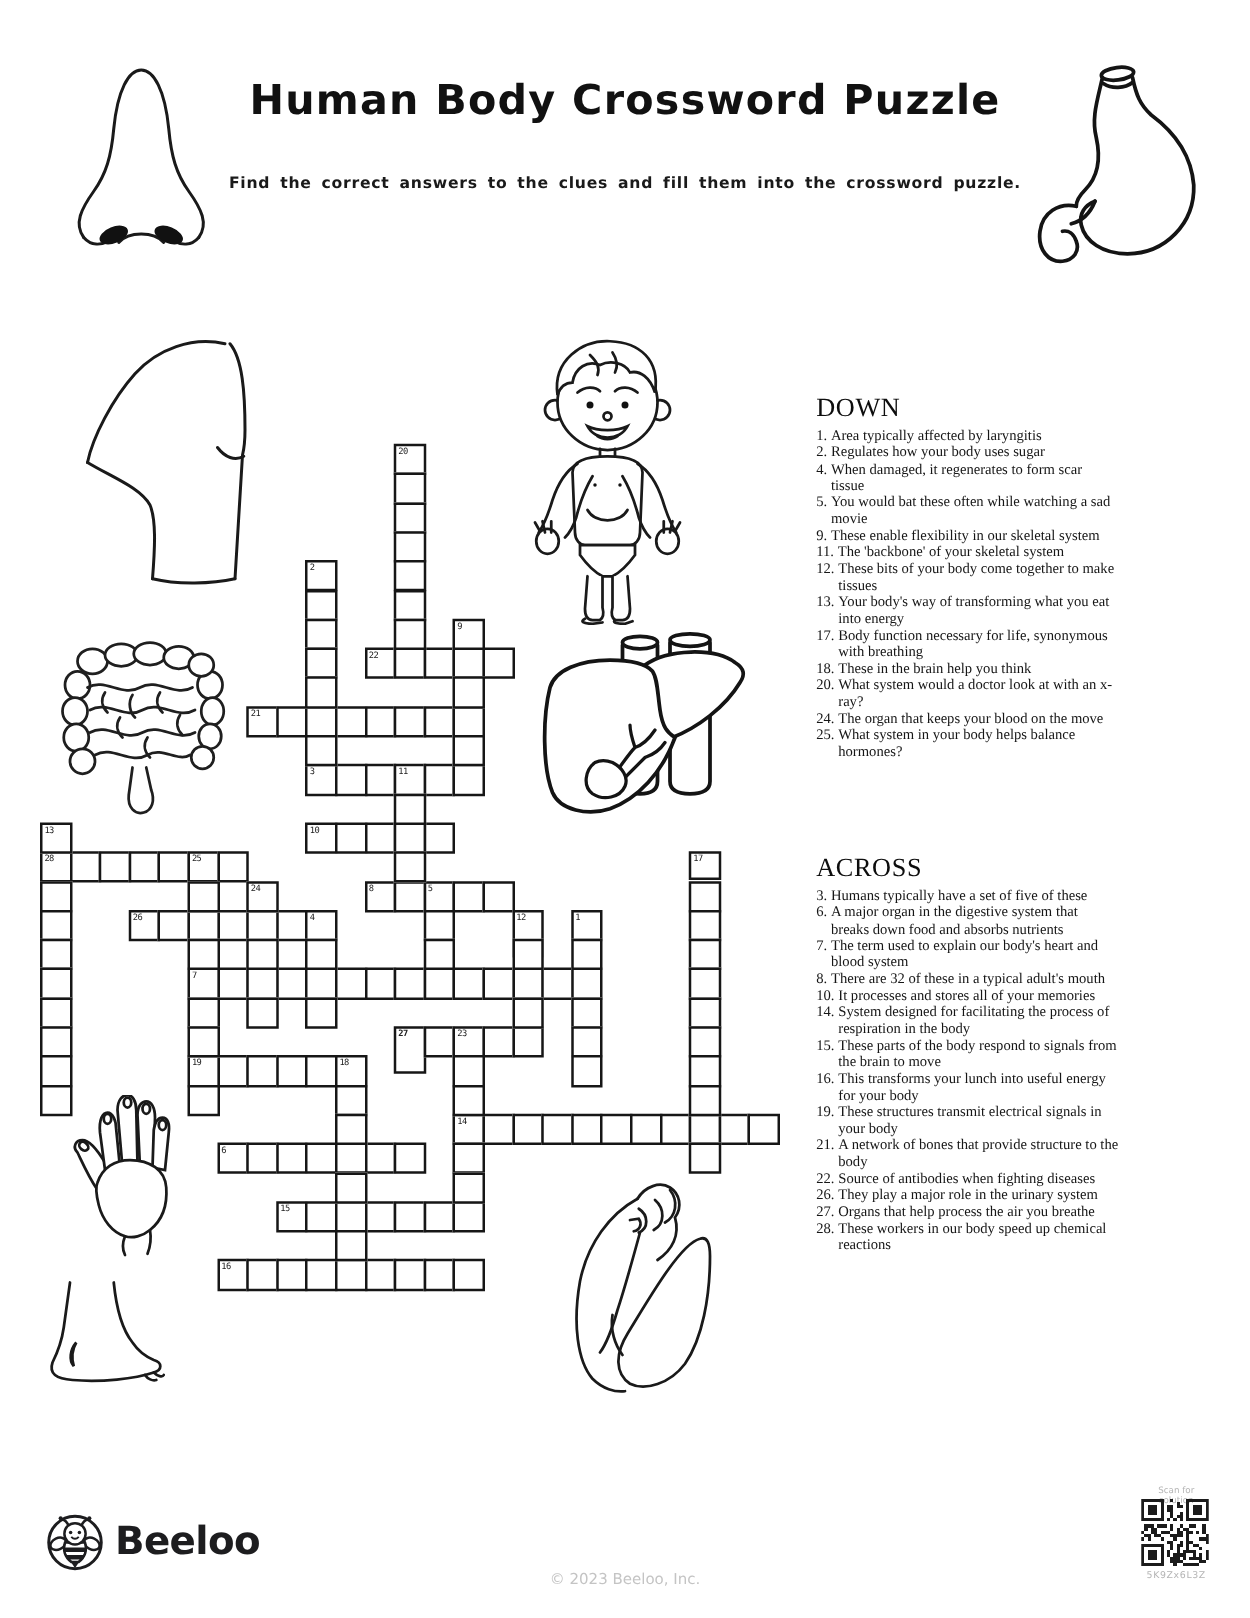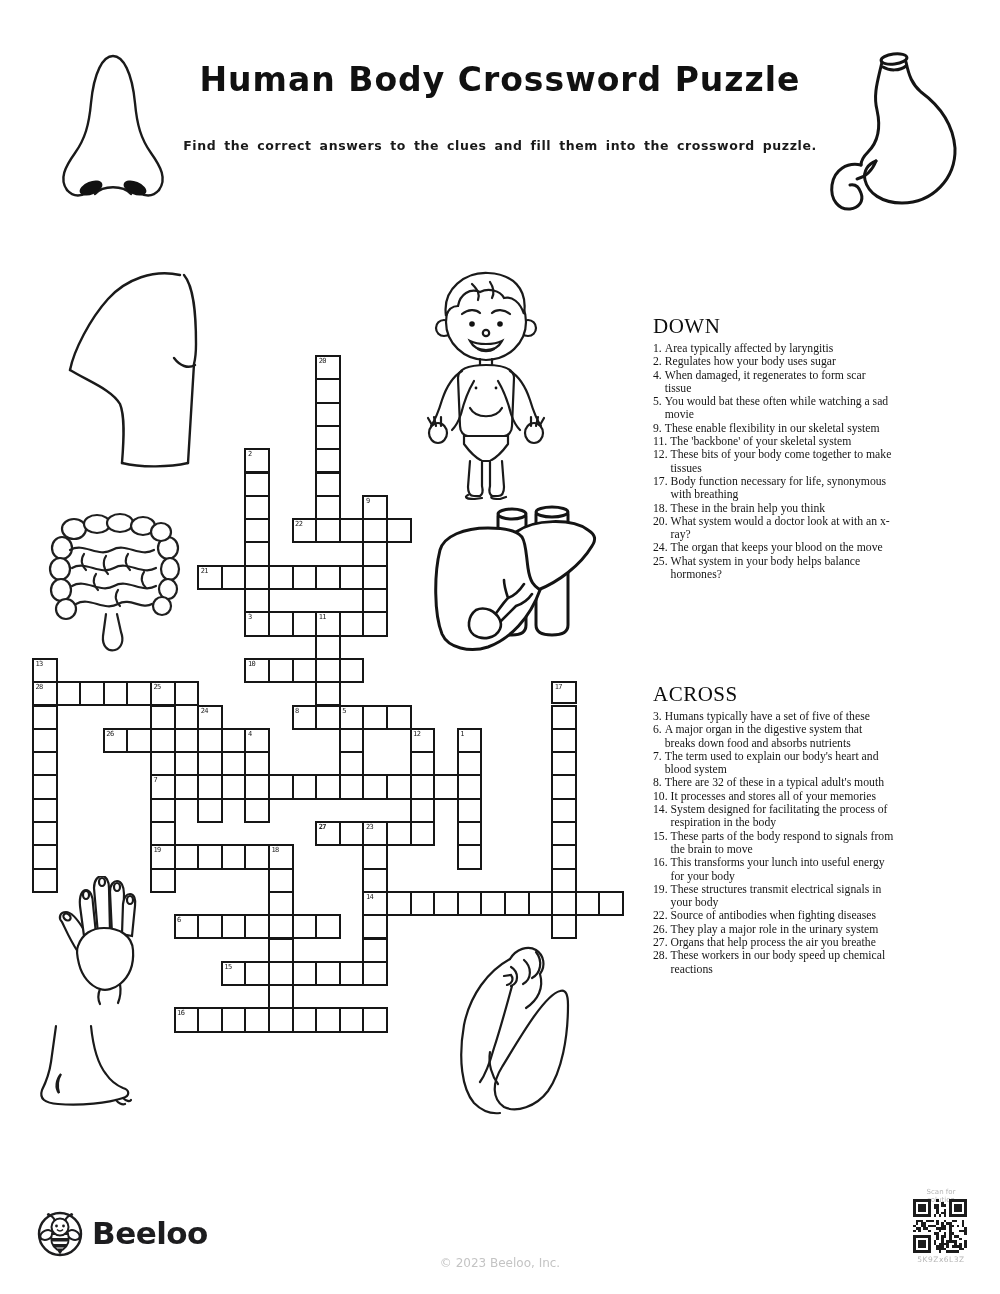--- a/index.html
+++ b/index.html
@@ -310,21 +310,21 @@
         <span class="num">26</span>
       </div>
       <div class="cell" style="left: 93.4px; top: 371.8px; width: 25.6px; height: 25.3px;"></div>
       <div class="cell" style="left: 117px; top: 371.8px; width: 25.6px; height: 25.3px;"></div>
       <div class="cell" style="left: 140.6px; top: 371.8px; width: 25.6px; height: 25.3px;"></div>
       <div class="cell" style="left: 164.2px; top: 371.8px; width: 25.6px; height: 25.3px;"></div>
       <div class="cell" style="left: 187.8px; top: 371.8px; width: 25.6px; height: 25.3px;"></div>
       <div class="cell" style="left: 211.4px; top: 371.8px; width: 25.6px; height: 25.3px;">
         <span class="num">4</span>
       </div>
-      <div class="cell" style="left: 282.2px; top: 465px; width: 25.6px; height: 25px; font-weight: bold;">
+      <div class="cell" style="left: 282.2px; top: 465px; width: 25.6px; height: 38px; font-weight: bold;">
         <span class="num">27</span>
       </div>
       <div class="cell" style="left: 305.8px; top: 465px; width: 25.6px; height: 25.3px;"></div>
       <div class="cell" style="left: 329.4px; top: 465px; width: 25.6px; height: 25.3px;">
         <span class="num">23</span>
       </div>
       <div class="cell" style="left: 353px; top: 465px; width: 25.6px; height: 25.3px;"></div>
       <div class="cell" style="left: 376.6px; top: 465px; width: 25.6px; height: 25.3px;"></div>
       <div class="cell" style="left: -1px; top: 325.2px; width: 25.6px; height: 25.3px;">
         <span class="num">28</span>
@@ -445,20 +445,24 @@
         </div>
         <div class="clue">
           <span class="cnum">11.</span>
           <span class="ctxt">The 'backbone' of your skeletal system</span>
         </div>
         <div class="clue">
           <span class="cnum">12.</span>
           <span class="ctxt">These bits of your body come together to make tissues</span>
         </div>
         <div class="clue">
+          <span class="cnum">13.</span>
+          <span class="ctxt">Your body's way of transforming what you eat into energy</span>
+        </div>
+        <div class="clue">
           <span class="cnum">17.</span>
           <span class="ctxt">Body function necessary for life, synonymous with breathing</span>
         </div>
         <div class="clue">
           <span class="cnum">18.</span>
           <span class="ctxt">These in the brain help you think</span>
         </div>
         <div class="clue">
           <span class="cnum">20.</span>
           <span class="ctxt">What system would a doctor look at with an x-ray?</span>
@@ -504,20 +508,24 @@
           <span class="cnum">15.</span>
           <span class="ctxt">These parts of the body respond to signals from the brain to move</span>
         </div>
         <div class="clue">
           <span class="cnum">16.</span>
           <span class="ctxt">This transforms your lunch into useful energy for your body</span>
         </div>
         <div class="clue">
           <span class="cnum">19.</span>
           <span class="ctxt">These structures transmit electrical signals in your body</span>
+        </div>
+        <div class="clue">
+          <span class="cnum">21.</span>
+          <span class="ctxt">A network of bones that provide structure to the body</span>
         </div>
         <div class="clue">
           <span class="cnum">22.</span>
           <span class="ctxt">Source of antibodies when fighting diseases</span>
         </div>
         <div class="clue">
           <span class="cnum">26.</span>
           <span class="ctxt">They play a major role in the urinary system</span>
         </div>
         <div class="clue">

